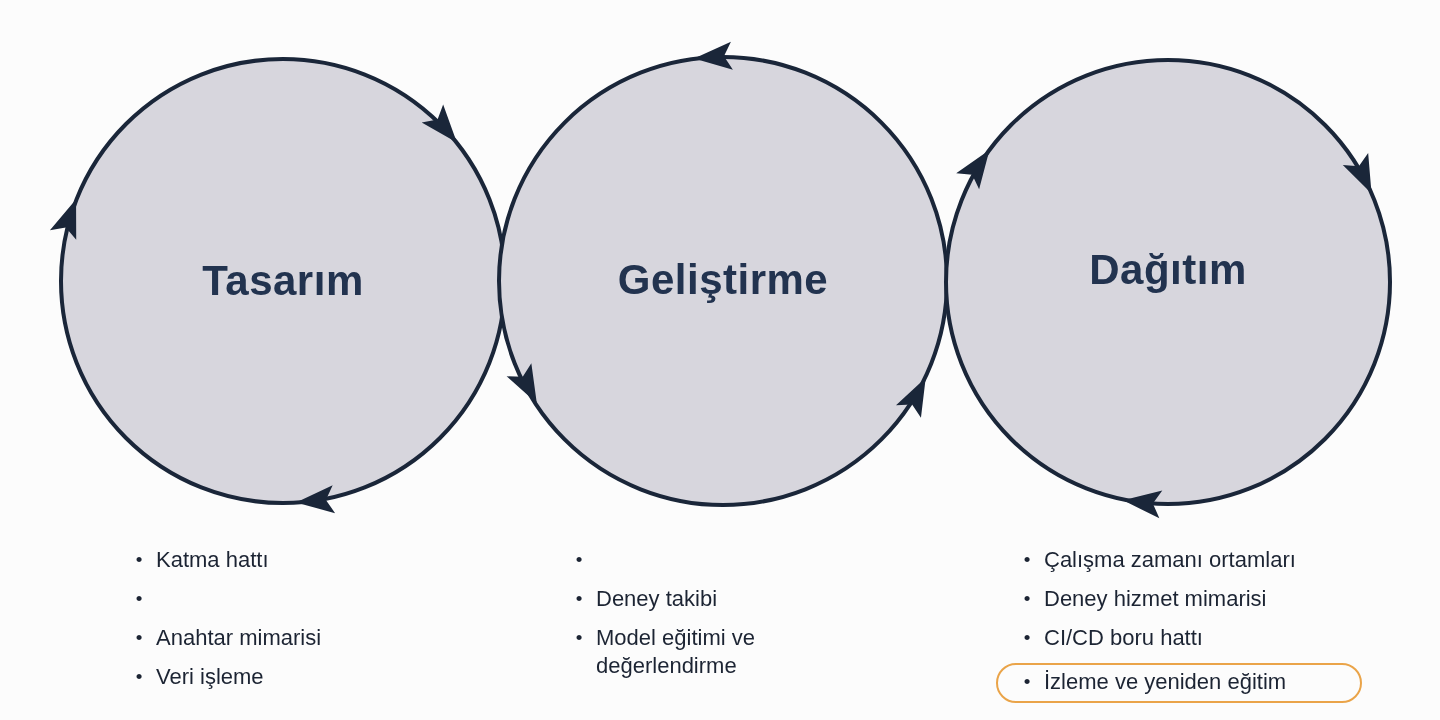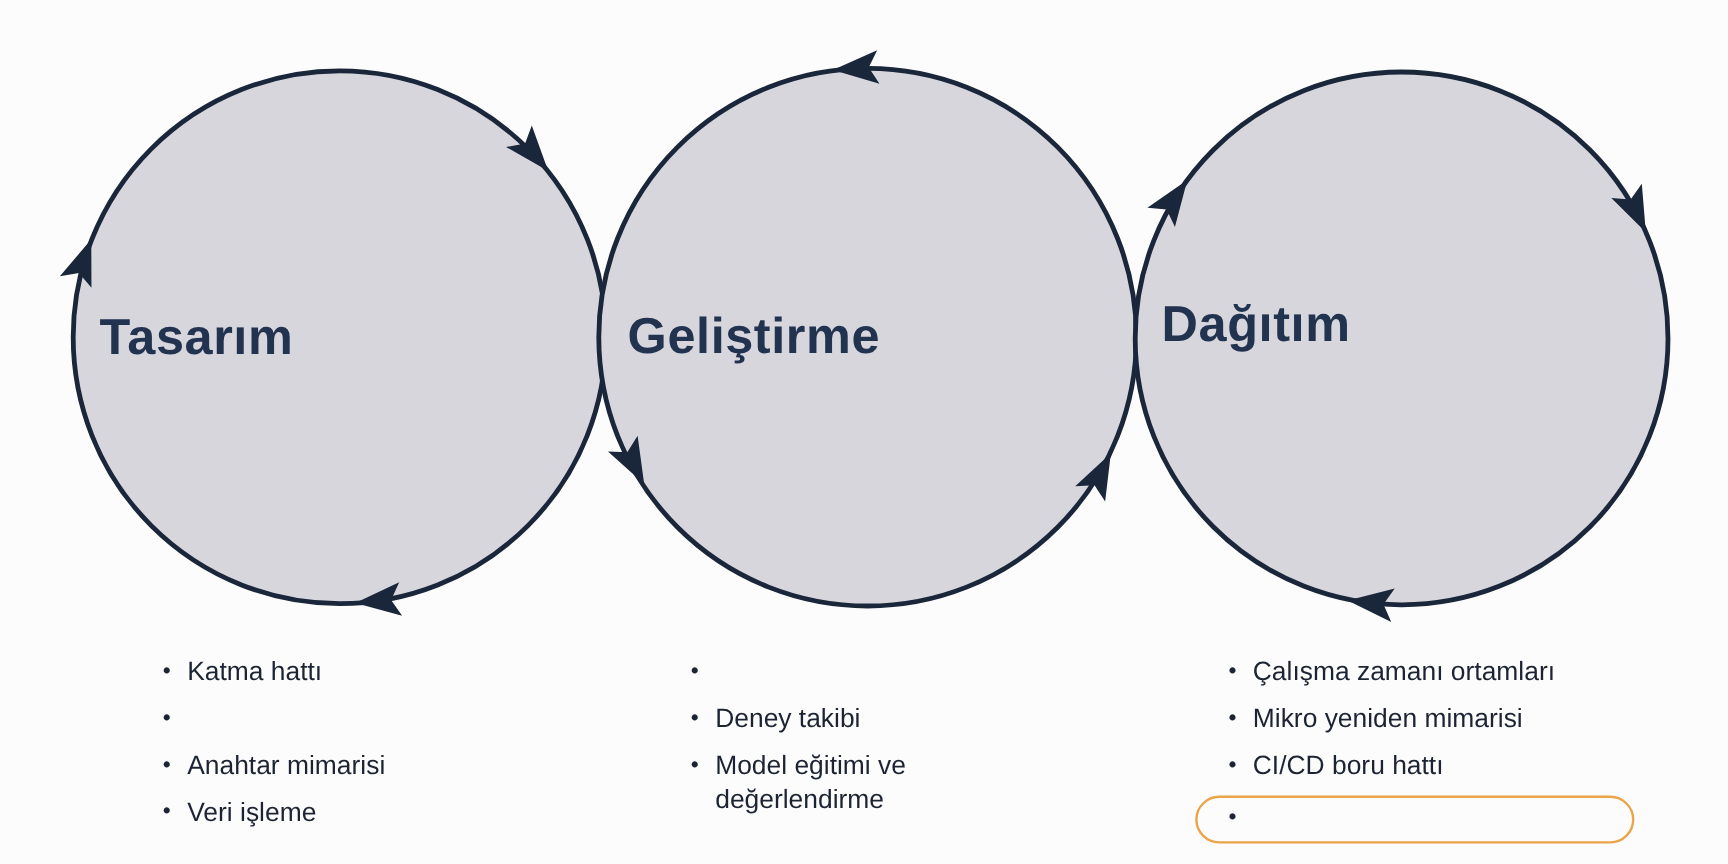--- a/index.html
+++ b/index.html
@@ -30,20 +30,21 @@
     stroke: var(--line, #1a2639);
     stroke-width: 4;
   }
   .arrowhead {
     fill: var(--line, #1a2639);
     stroke: none;
   }
   .stage-title {
     position: absolute;
     width: 400px;
+    text-align: center;
     font-size: 42px;
     line-height: 46px;
     font-weight: 600;
     letter-spacing: 0.5px;
     color: var(--title, #22334f);
   }
   .bullets {
     position: absolute;
     list-style: none;
     margin: 0;
@@ -141,24 +142,25 @@
       </li>
   </ul>
 
   <ul class="bullets" style="left:1018px; top:546px; width:380px;">
     <li>
         <span class="mk">•</span>
         <span class="tx">Çalışma zamanı ortamları</span>
       </li>
     <li>
         <span class="mk">•</span>
-        <span class="tx">Mikro yeniden mimarisi</span>
+        <span class="tx">Deney hizmet mimarisi</span>
       </li>
     <li>
         <span class="mk">•</span>
         <span class="tx">CI/CD boru hattı</span>
       </li>
     <li class="highlight">
         <span class="mk">•</span>
+        <span class="tx">İzleme ve yeniden eğitim</span>
       </li>
   </ul>
 
 </div>
 
 </body></html>

